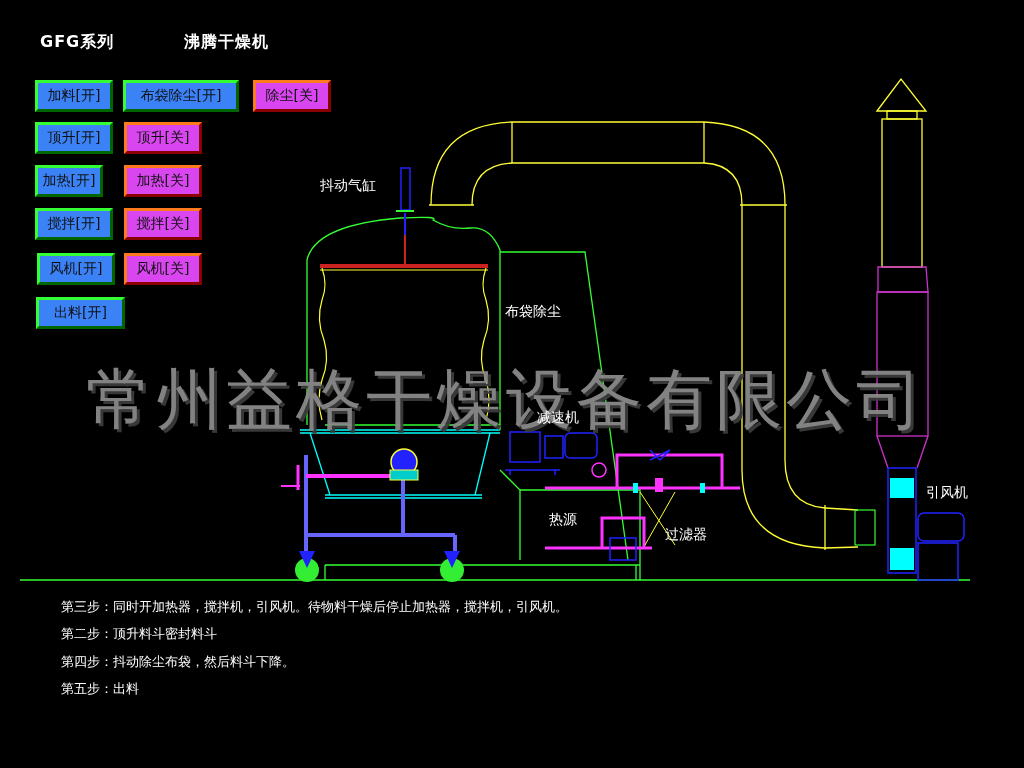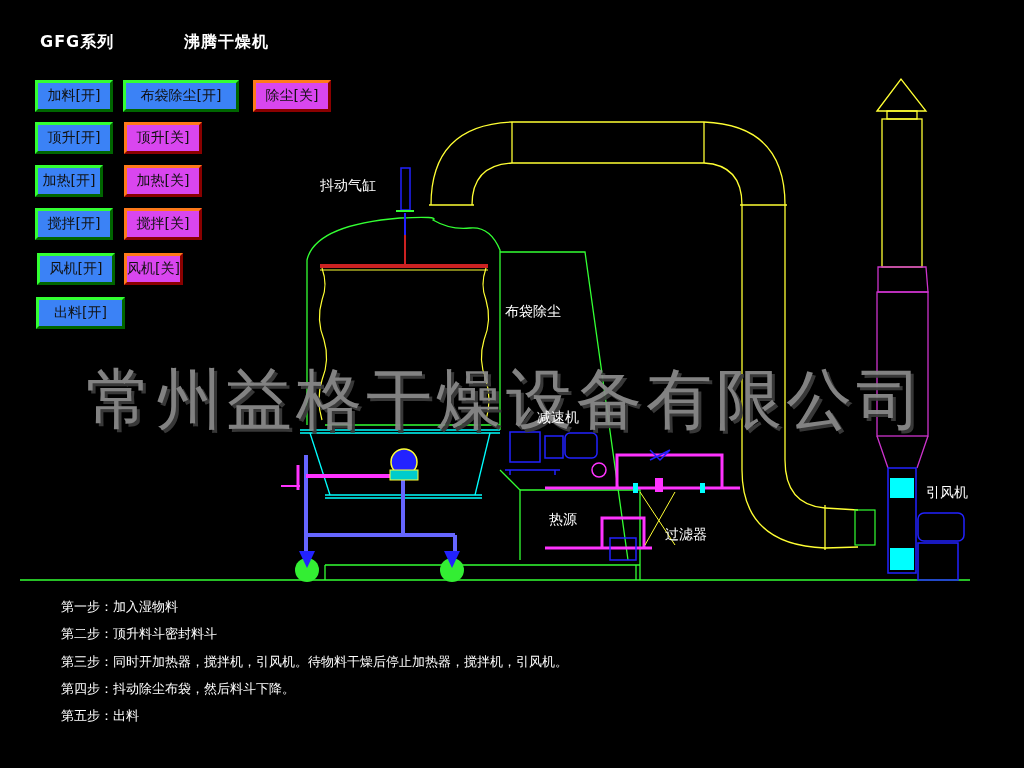--- a/index.html
+++ b/index.html
@@ -146,32 +146,31 @@
 <div class="btn on" style="left:35px;top:122px;width:78px;">顶升[开]</div>
 <div class="btn off" style="left:124px;top:122px;width:78px;">顶升[关]</div>
 
 <div class="btn on" style="left:35px;top:165px;width:68px;">加热[开]</div>
 <div class="btn off" style="left:124px;top:165px;width:78px;">加热[关]</div>
 
 <div class="btn on" style="left:35px;top:208px;width:78px;">搅拌[开]</div>
 <div class="btn off" style="left:124px;top:208px;width:78px;">搅拌[关]</div>
 
 <div class="btn on" style="left:37px;top:253px;width:78px;">风机[开]</div>
-<div class="btn off" style="left:124px;top:253px;width:59px;">风机[关]</div>
+<div class="btn off" style="left:124px;top:253px;width:78px;">风机[关]</div>
 
 <div class="btn on" style="left:36px;top:297px;width:89px;">出料[开]</div>
 
 <div class="watermark">常州益格干燥设备有限公司</div>
 
 <div class="label" style="left:320px;top:177px;">抖动气缸</div>
 <div class="label" style="left:505px;top:303px;">布袋除尘</div>
 <div class="label" style="left:537px;top:409px;">减速机</div>
 <div class="label" style="left:549px;top:511px;">热源</div>
 <div class="label" style="left:665px;top:526px;">过滤器</div>
 <div class="label" style="left:926px;top:484px;">引风机</div>
 
 <div class="steps">
-  <div class="step">第一步：加入湿物料</div>
+  <div class="step">第三步：同时开加热器，搅拌机，引风机。待物料干燥后停止加热器，搅拌机，引风机。</div>
   <div class="step">第二步：顶升料斗密封料斗</div>
-  <div class="step">第三步：同时开加热器，搅拌机，引风机。待物料干燥后停止加热器，搅拌机，引风机。</div>
   <div class="step">第四步：抖动除尘布袋，然后料斗下降。</div>
   <div class="step">第五步：出料</div>
 </div>
 
 </body></html>

